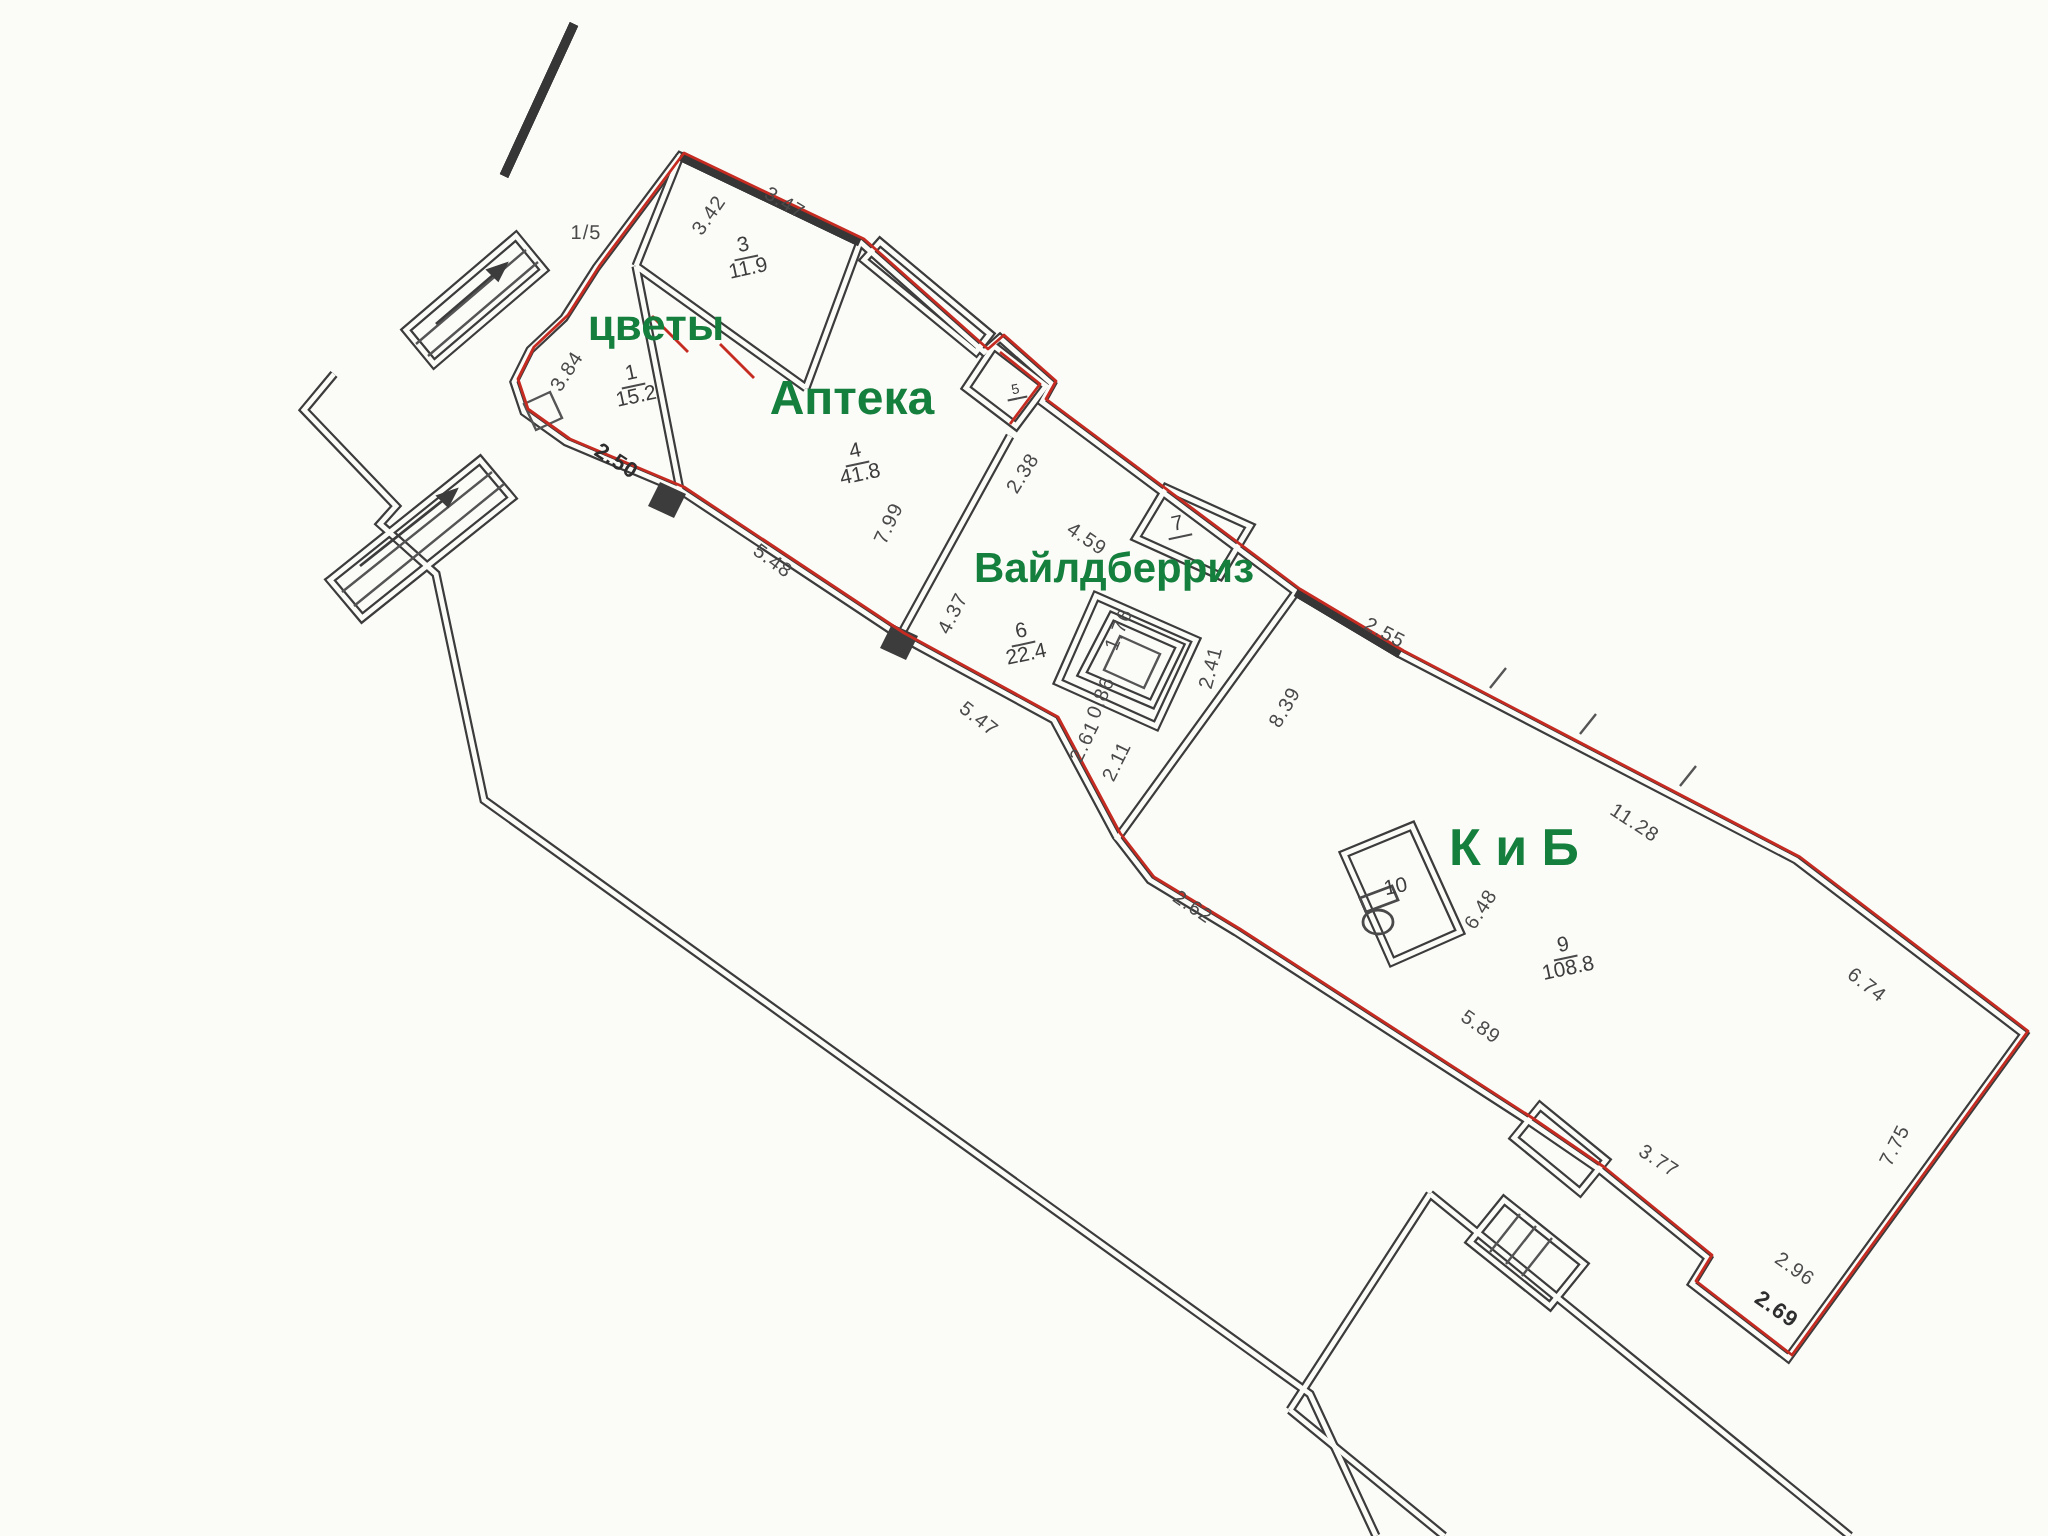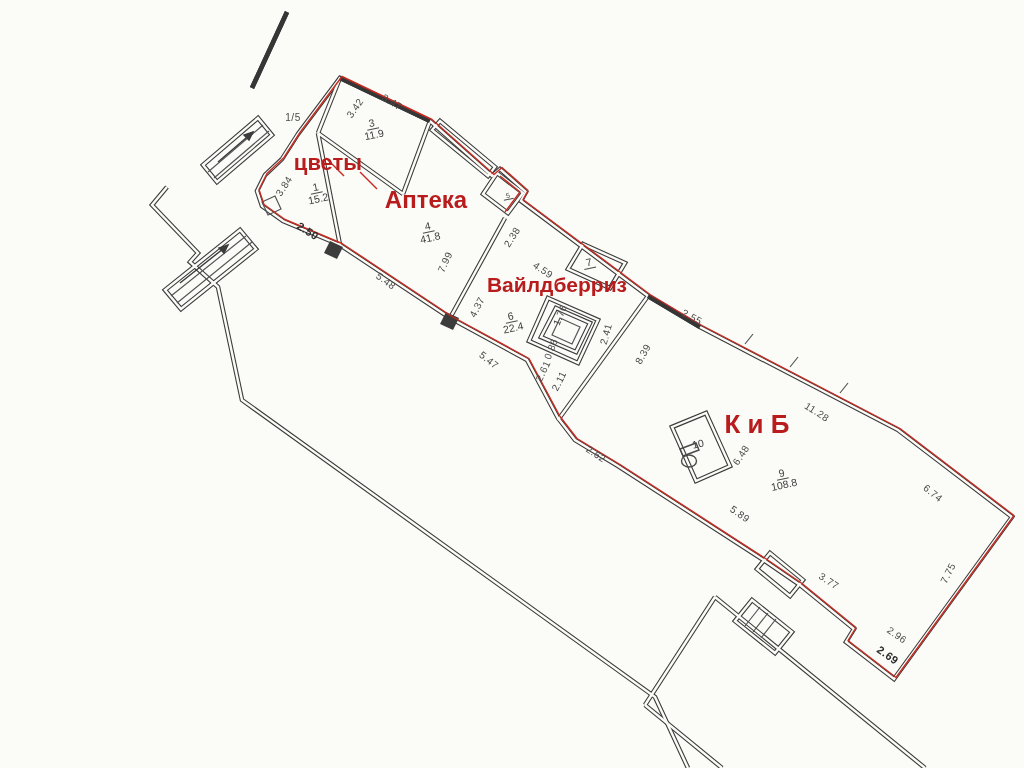--- a/index.html
+++ b/index.html
@@ -21,21 +21,21 @@
     display:flex;flex-direction:column;align-items:center;line-height:1.05;
     transform:translate(-50%,-50%) rotate(-12deg);
     font-size:10.5px;color:#3d3d3d;
   }
   .room .rnum{border-bottom:1px solid #4a4a4a;padding:0 3px;}
   .room.noline .rnum{border-bottom:none;}
   .room.tiny{font-size:7px;}
   .shop{
     left:var(--x);top:var(--y);
     transform:translate(-50%,-50%);
-    font-size:var(--s,22px);color:#b91c1c;font-weight:700;
+    font-size:var(--s,22px);color:#15803d;font-weight:700;
   }
 </style>
 </head>
 <body>
 
 <div id="stage">
 
   <svg id="plan-svg" width="1024" height="768" viewBox="0 0 1024 768">
 
     <g fill="none" stroke="#3c3c3c" stroke-width="4.6" stroke-linejoin="miter">

